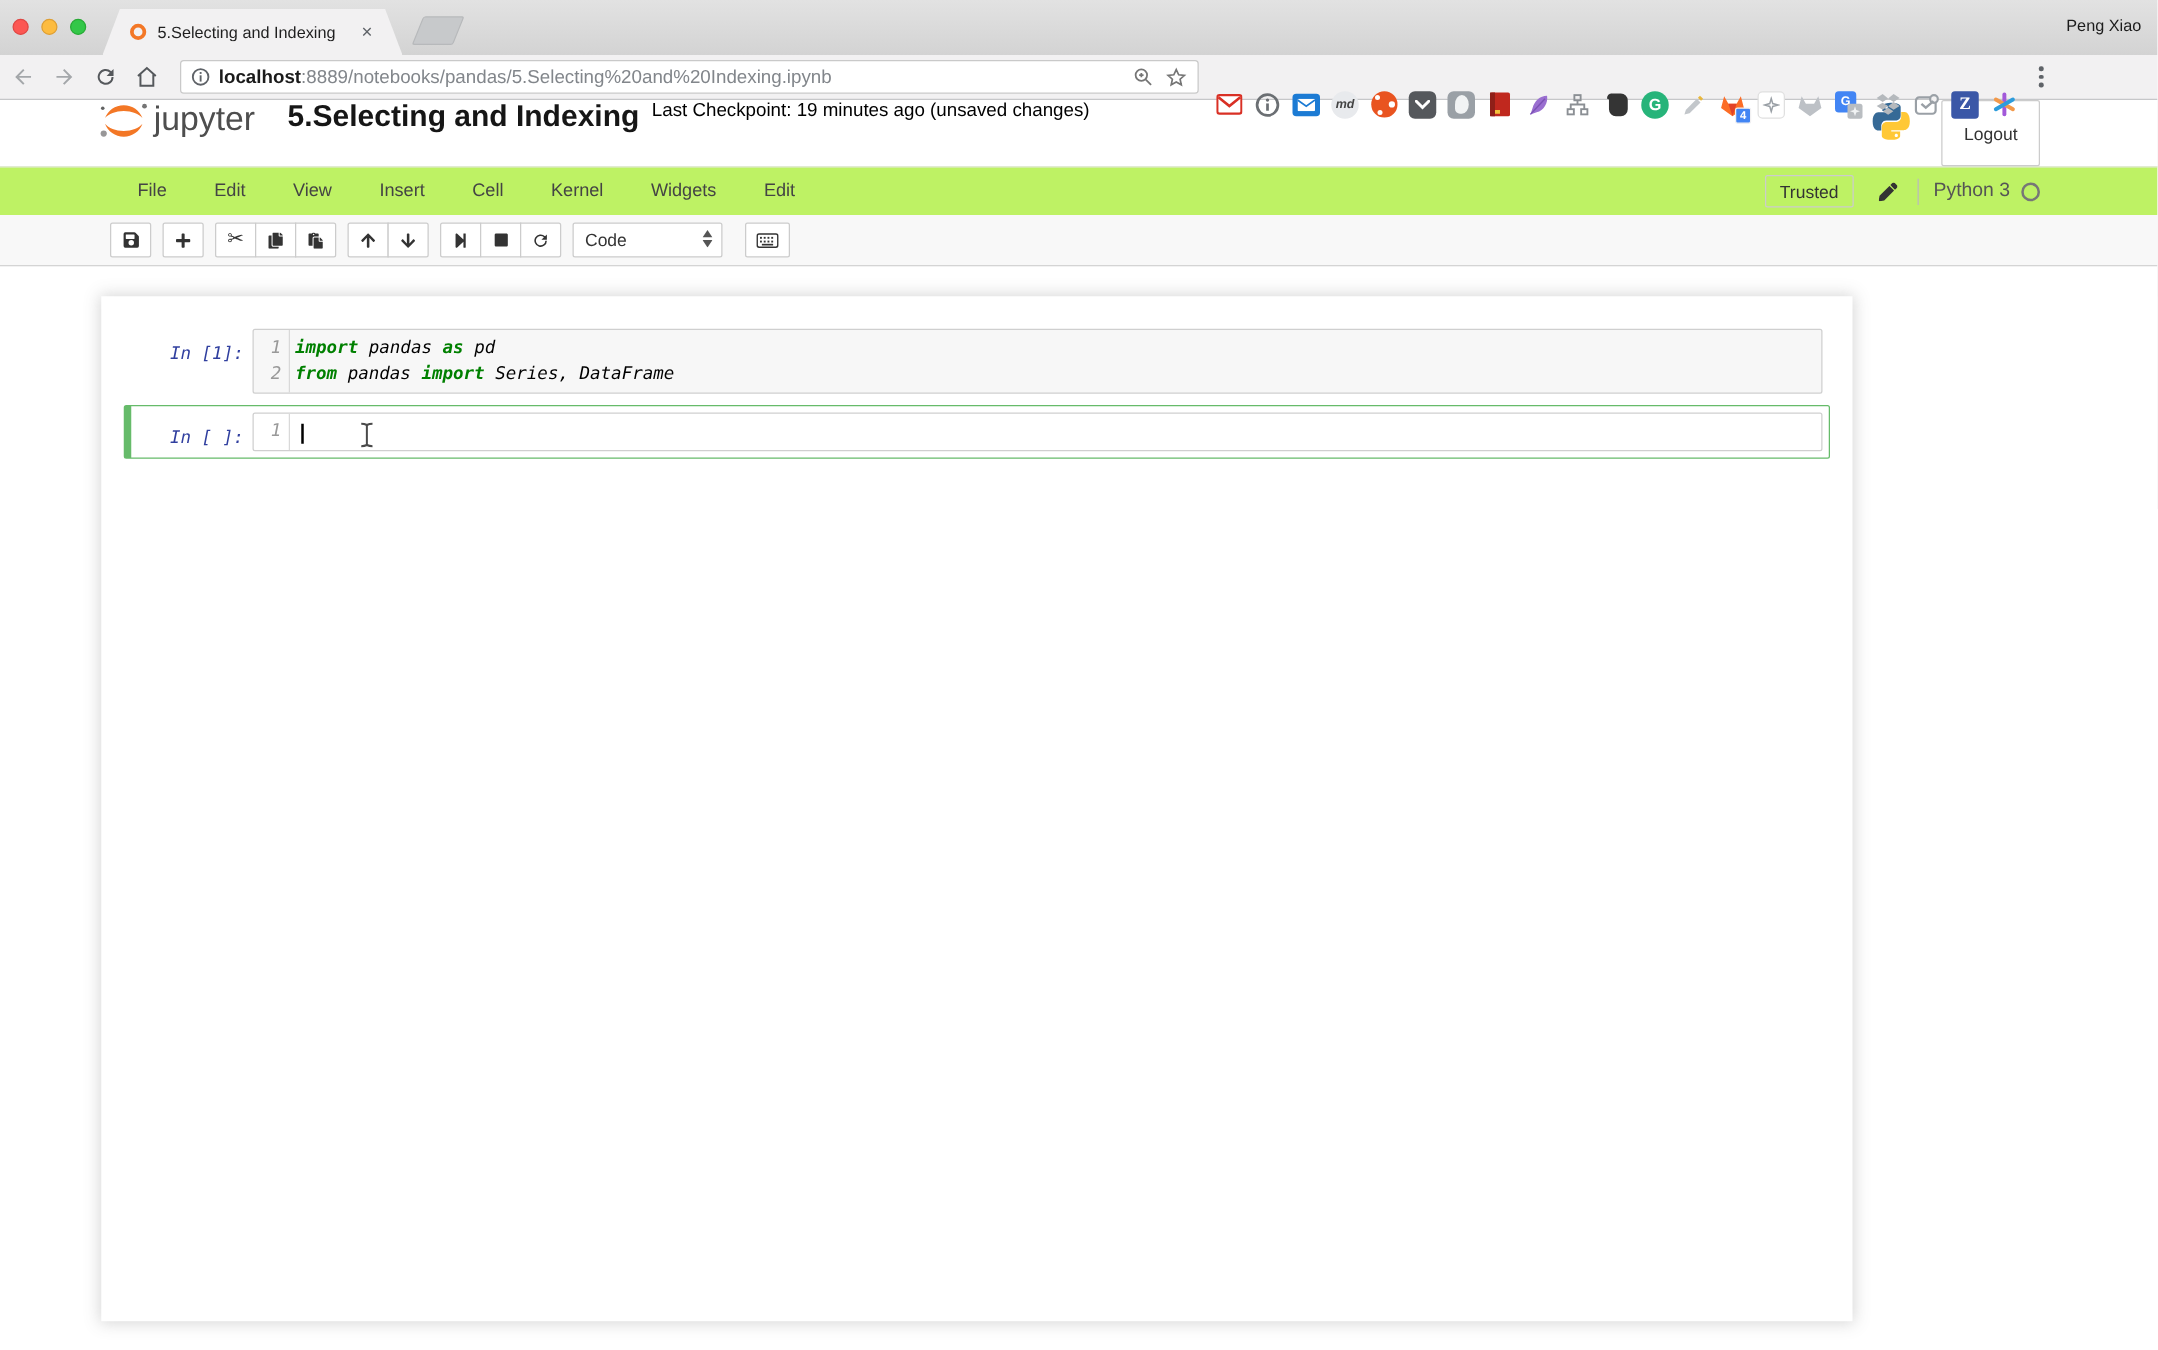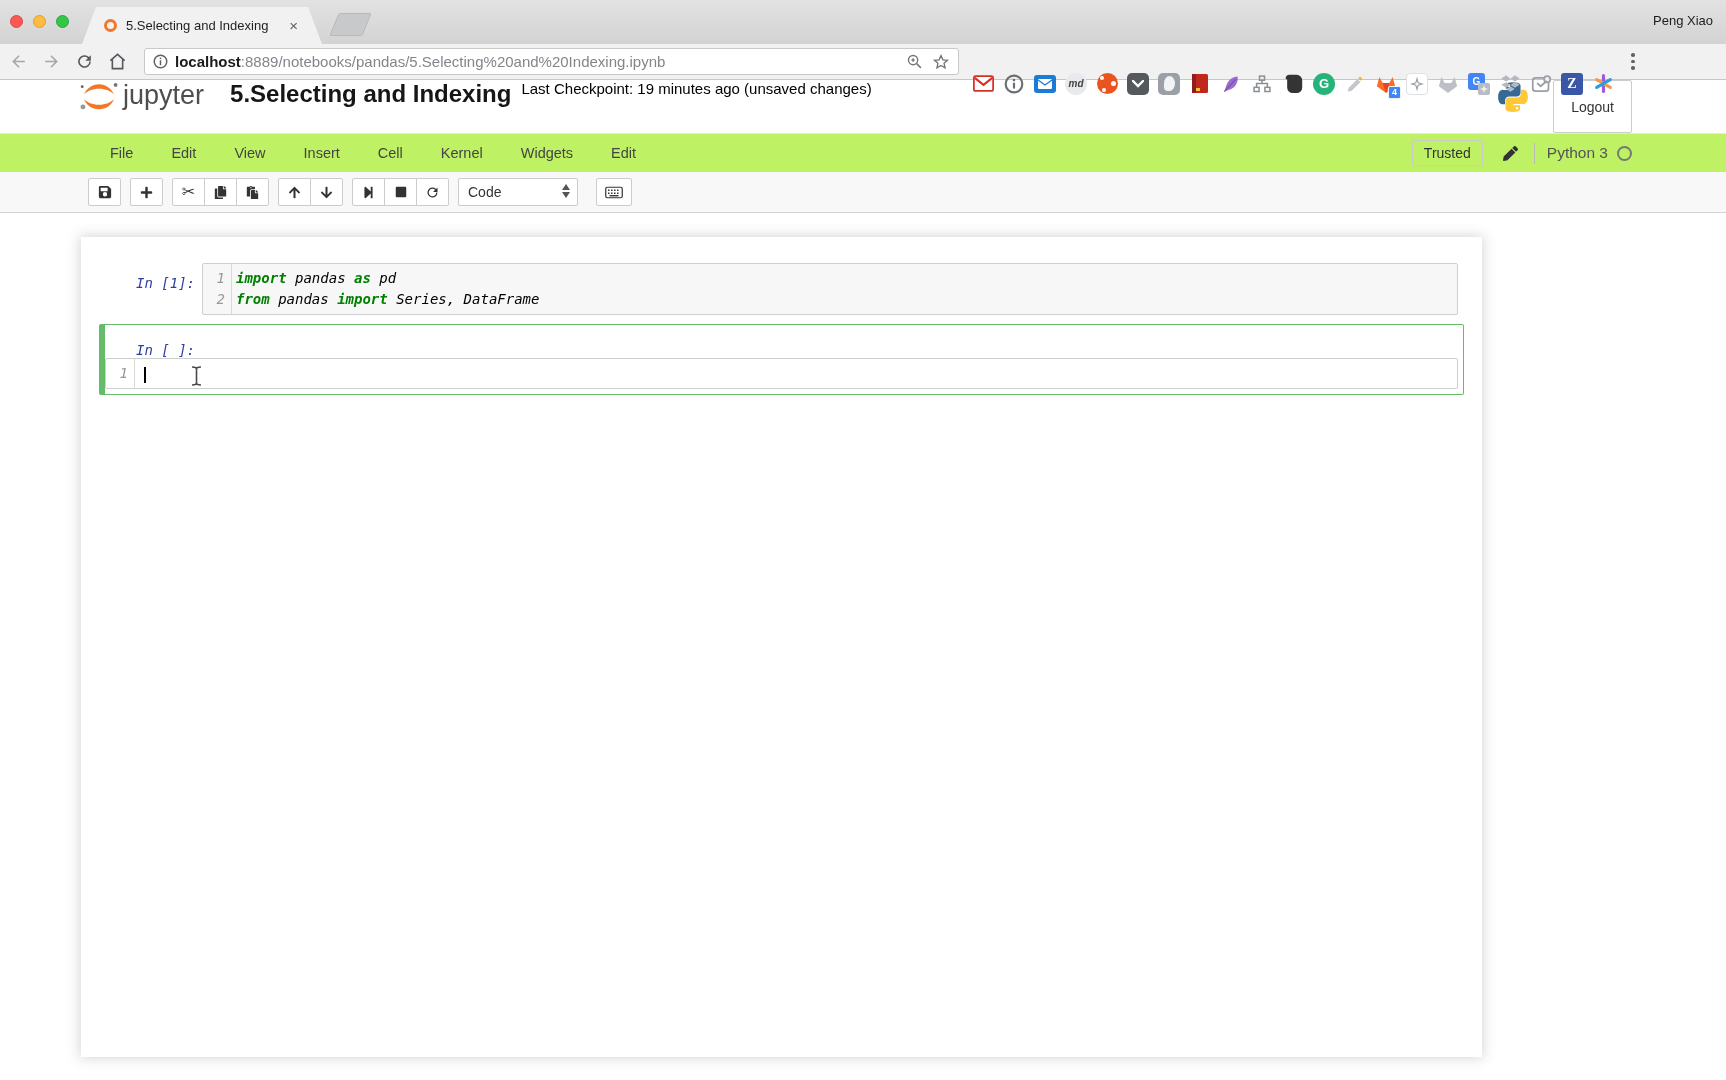--- a/index.html
+++ b/index.html
@@ -71,21 +71,21 @@
   .celltype { width:120px; height:28px; background:#fff; border:1px solid #ccc; border-radius:2px;
               display:flex; align-items:center; padding-left:9px; font-size:14px; color:#333; position:relative; flex:none; }
   .caret-stack { position:absolute; right:7px; top:5px; display:flex; flex-direction:column; gap:2px; }
   .scissor-glyph { font-size:16px; line-height:1; color:#333; }
 
   
   .site { height:867px; background:#fff; position:relative; }
   .nb-container { margin-left:81px; margin-top:24px; width:1401px; min-height:820px; background:#fff;
                   box-shadow:0 0 12px 1px rgba(87,87,87,0.25); padding:20px 18px; }
   .cell { display:flex; border:1px solid transparent; border-radius:2px; padding:5px;font-style:italic; }
-  .cell + .cell { margin-top:3px;flex-direction:column; }
+  .cell + .cell { margin-top:3px; }
   .cell.selected { border-color:#66bb6a; border-left-width:6px; padding-left:0; }
   .prompt { flex:none; width:97px; padding:12px 7px 0 0; text-align:right;
             font-family:"DejaVu Sans Mono",monospace; font-size:14px; color:#303f9f; }
   .input-area { flex:1; border:1px solid #cfcfcf; border-radius:2px; background:#f7f7f7; display:flex; position:relative; }
   .cell.selected .input-area { background:#fff; }
   .gutter { flex:none; width:29px; padding:4px 0; border-right:1px solid #d9d9d9; text-align:right;
             font-family:"DejaVu Sans Mono",monospace; font-size:14px; line-height:21px; color:#999; }
   .gutter .ln { padding-right:6px; }
   .code { flex:1; padding:4px 0 4px 4px; font-family:"DejaVu Sans Mono",monospace; font-size:14px;
           line-height:21px; white-space:pre; color:#000; }

